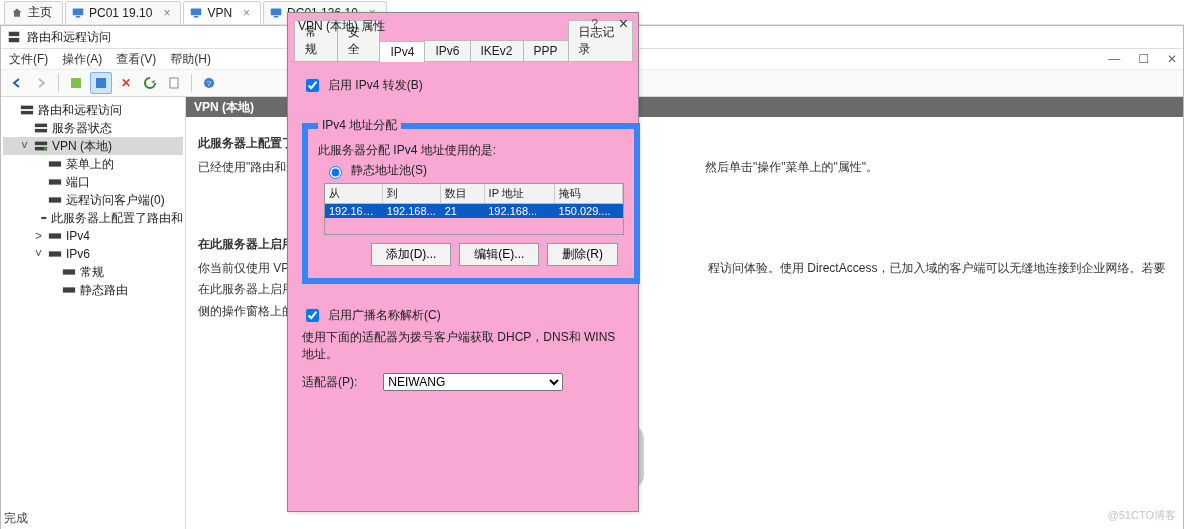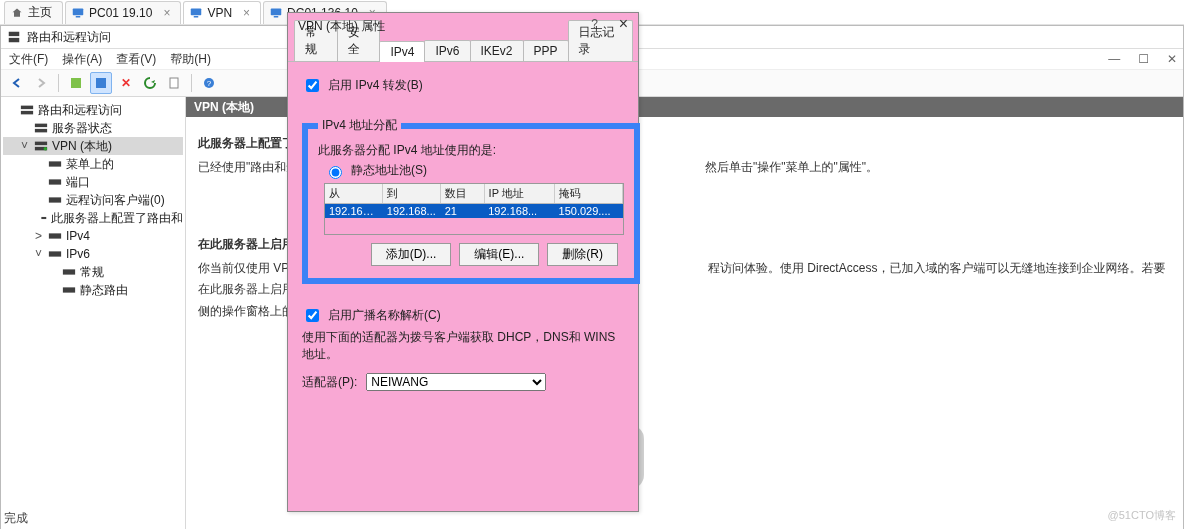--- a/index.html
+++ b/index.html
@@ -48,21 +48,21 @@
 
 .pool-wrap{border:1px solid #999;margin:4px 0 8px 6px;width:298px}
 .pool-head{display:flex;background:#f2f2f2;border-bottom:1px solid #bbb}
 .pool-head span{padding:2px 4px;border-right:1px solid #ccc;font-size:11px}
 .pool-row{display:flex;background:#0a5cc4;color:#fff}
 .pool-row span{padding:1px 4px;font-size:11px;overflow:hidden;text-overflow:ellipsis;white-space:nowrap}
 .c-from{width:56px}.c-to{width:56px}.c-cnt{width:40px}.c-ip{width:70px}.c-mask{width:68px}
 .pool-empty{height:16px}
 .btn-row{display:flex;justify-content:flex-end;gap:8px;margin:4px 6px 0 0}
 .btn{border:1px solid #999;background:#f3f3f3;padding:2px 14px;font-size:12px;border-radius:0}
-.adapter-row{display:flex;align-items:center;gap:9px;margin-top:10px}
+.adapter-row{display:flex;align-items:center;gap:26px;margin-top:10px}
 .adapter-row select{width:180px;font-size:12px}
 
 .abc-widget{position:absolute;right:540px;bottom:40px;width:64px;height:64px;border-radius:14px;background:#c7c7c7;display:flex;align-items:center;justify-content:center;opacity:.85}
 .abc-inner{width:44px;height:44px;border:2px solid #fff;border-radius:8px;position:relative;display:flex;align-items:flex-end;justify-content:center;color:#fff;font-size:13px}
 .abc-inner::before{content:"";position:absolute;top:6px;width:22px;height:3px;background:#fff;border-radius:2px}
 
 .watermark{position:absolute;right:8px;bottom:6px;color:#c4c4c4;font-size:11px}
 .status{position:absolute;left:4px;bottom:2px;font-size:12px;color:#444}
 
 .svg-home{fill:#6a6a6a}

